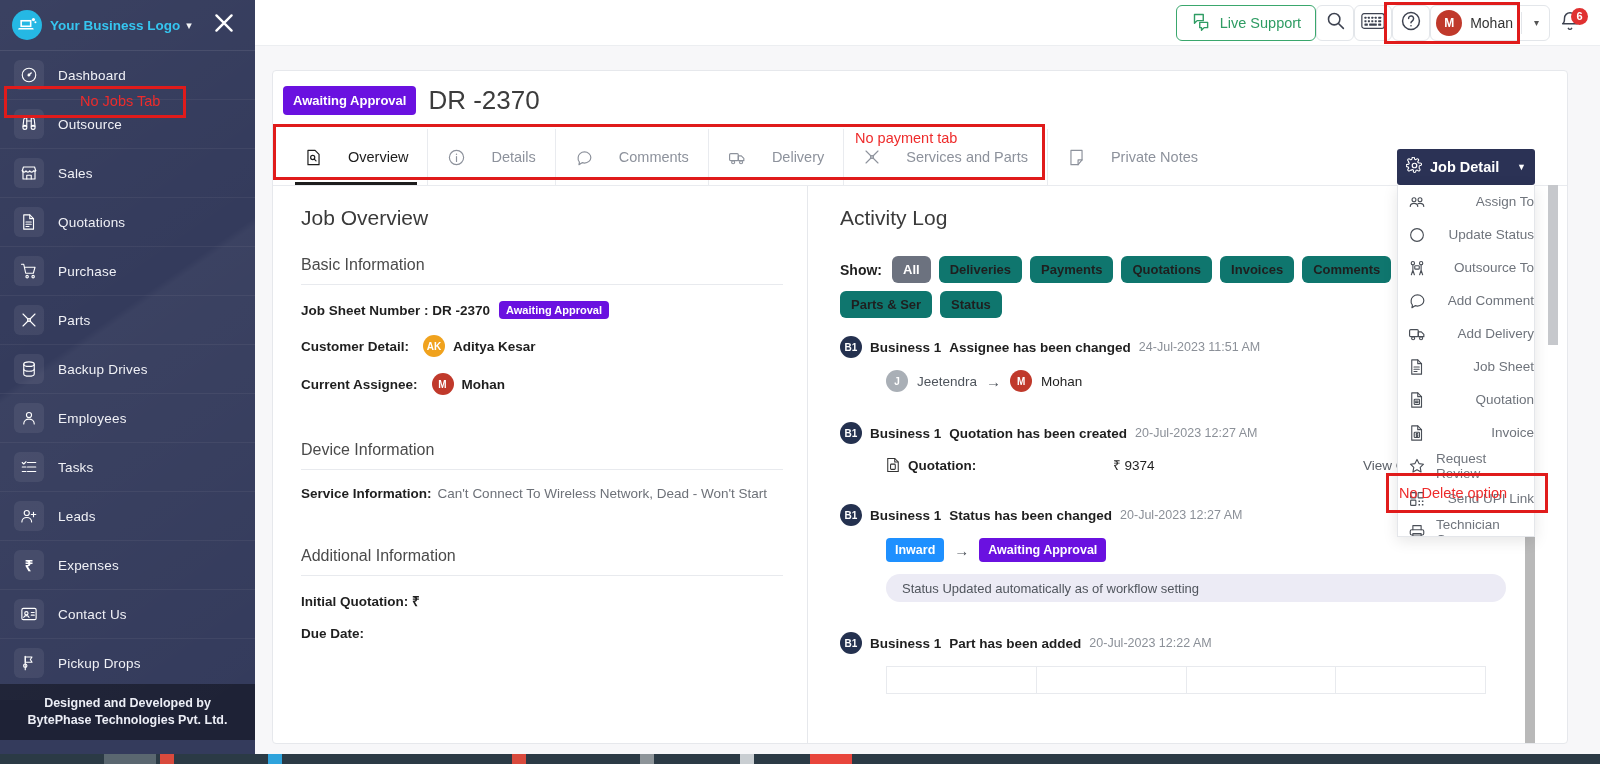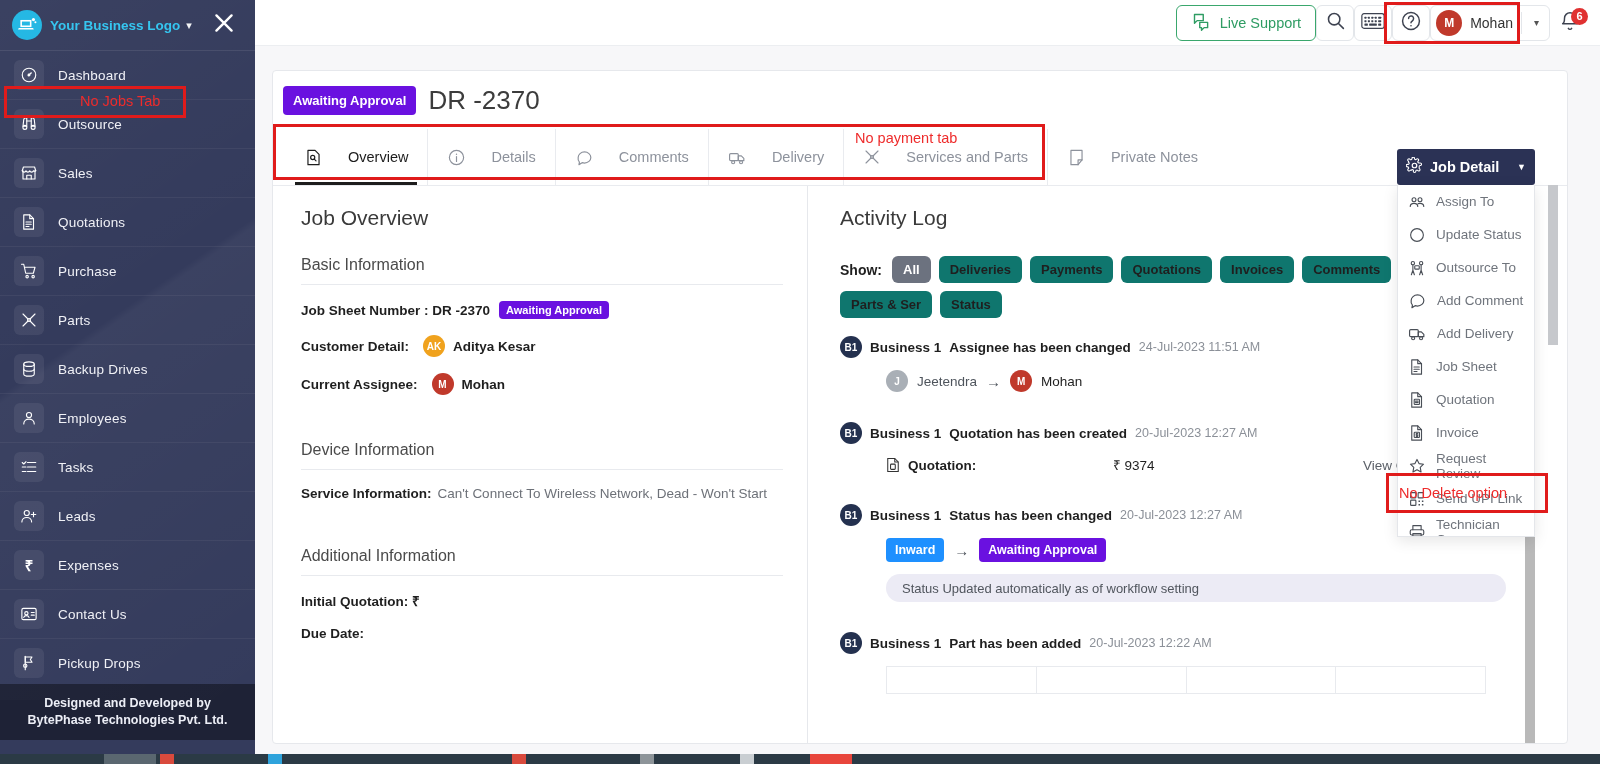--- a/index.html
+++ b/index.html
@@ -187,21 +187,21 @@
     display:flex; align-items:center; gap: 7px; padding: 0 9px; font-size: 14.5px; font-weight:700;
   }
   .ja-btn .tri { margin-left:auto; font-size: 9px; }
   .ja-menu {
     background:#fff; border: 1px solid #e4e6ea; border-top:none;
     box-shadow: 0 4px 14px rgba(0,0,0,.10); width: 138px;
     max-height: 352px; overflow: hidden;
   }
   .ja-item {
     height: 33px; display:flex; align-items:center; gap: 10px; padding-left: 10px;
-    font-size: 13.5px; color:#6f747c;
+    font-size: 13.5px; color:#6f747c;justify-content:space-between;
   }
   .ja-item svg{display:block; flex:0 0 18px;}
 
   
   .sb-vert {
     position:absolute; width: 12px; background:#ffffff;
   }
   .sb-vert i { position:absolute; left:1px; width:10px; background:#b9b9b9; border-radius:0; display:block; }
 
   

